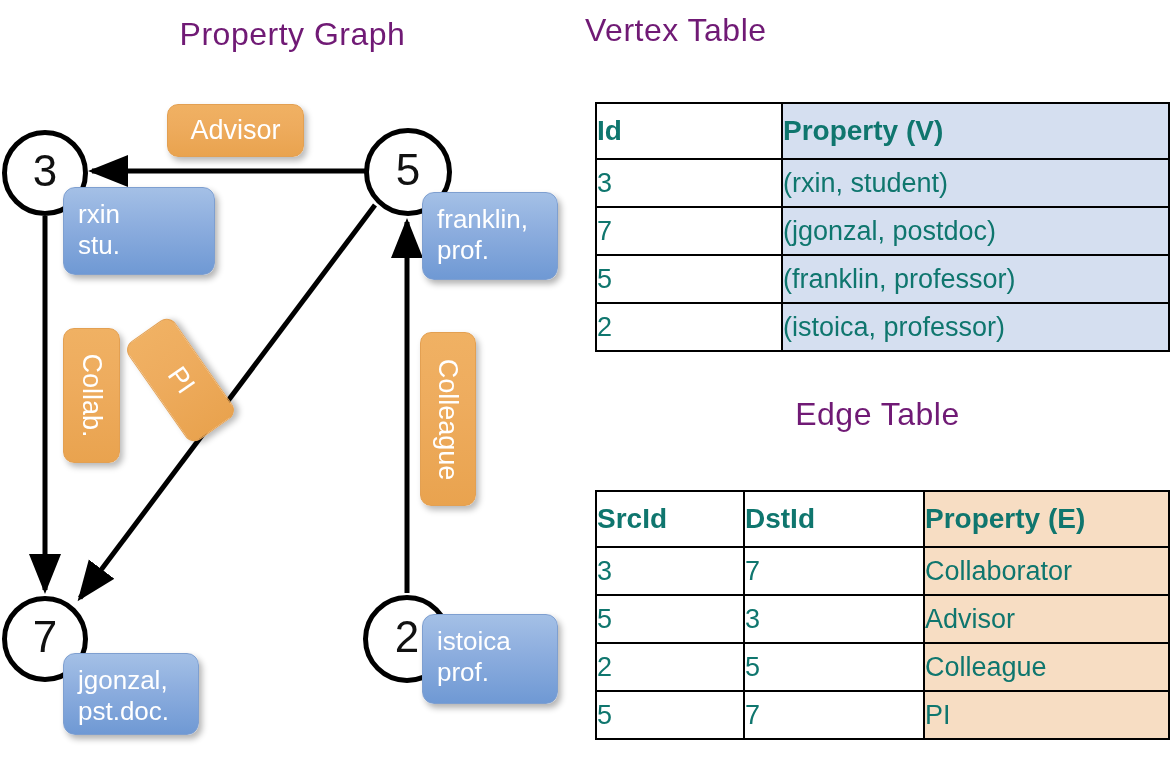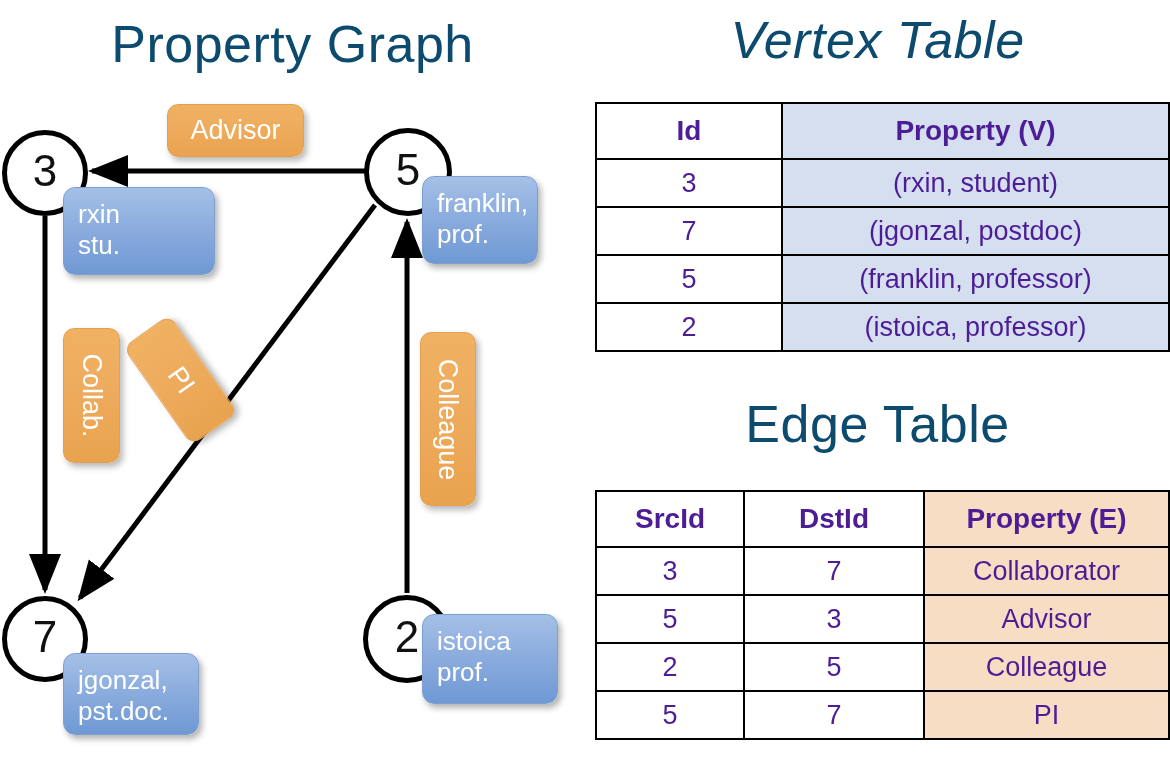--- a/index.html
+++ b/index.html
@@ -13,28 +13,28 @@
     position: relative;
     overflow: hidden;
     font-family: "Liberation Sans", sans-serif;
     color: #000000;
   }
 
   
   .title {
     position: absolute;
     font-weight: 400;
-    font-size: 52px;
+    font-size: 32px;
     line-height: 1;
     letter-spacing: 0.5px;
     white-space: nowrap;
-    color: #0c4a6e;
+    color: #701a75;
   }
   #title-property-graph { left: 0; top: 18px; width: 585px; text-align: center; }
-  #title-vertex-table   { left: 585px; top: 14px; width: 585px; text-align: center; font-style: italic; }
+  #title-vertex-table   { left: 585px; top: 14px; width: 585px; text-align: left; }
   #title-edge-table     { left: 585px; top: 398px; width: 585px; text-align: center; }
 
   
   #graph-canvas {
     position: absolute;
     left: 0; top: 0;
     width: 585px; height: 760px;
   }
   #graph-edges { position: absolute; left: 0; top: 0; }
 
@@ -66,21 +66,21 @@
     border: 1px solid #7e9fd0;
     box-shadow: 3px 4px 6px rgba(0,0,0,0.30);
     color: #ffffff;
     font-size: 26px;
     line-height: 1.18;
     padding: 11px 0 0 14px;
     box-sizing: border-box;
     z-index: 8;
   }
   #prop-rxin    { left: 63px;  top: 187px; width: 152px; height: 88px; }
-  #prop-franklin{ left: 422px; top: 176px; width: 116px; height: 88px; }
+  #prop-franklin{ left: 422px; top: 192px; width: 136px; height: 88px; }
   #prop-jgonzal { left: 63px;  top: 653px; width: 136px; height: 82px; }
   #prop-istoica { left: 422px; top: 614px; width: 136px; height: 90px; }
   .prop-line { display: block; white-space: nowrap; }
 
   
   .edge-label {
     position: absolute;
     border-radius: 11px;
     background: linear-gradient(to bottom, #f0b163 0%, #eeac5e 40%, #e9a34f 100%);
     border: 1px solid #e3a052;
@@ -104,24 +104,24 @@
   #edge-label-pi .vert-text { transform: rotate(90deg); }
 
   
   .tbl {
     position: absolute;
     border-collapse: collapse;
     table-layout: fixed;
   }
   .tbl td, .tbl th {
     border: 2px solid #000000;
-    text-align: center;
+    text-align: left;
     font-weight: normal;
     font-size: 27px;
-    color: #4c1d95;
+    color: #0f766e;
     padding: 0;
     height: 48px;
     box-sizing: border-box;
   }
   .tbl th { font-weight: bold; font-size: 28px; height: 56px; }
   .fill-blue   { background: #d5dff0; }
   .fill-orange { background: #f7ddc3; }
 
   #vertex-table { left: 595px; top: 102px; width: 573px; }
   #vertex-table col.c-id   { width: 186px; }

